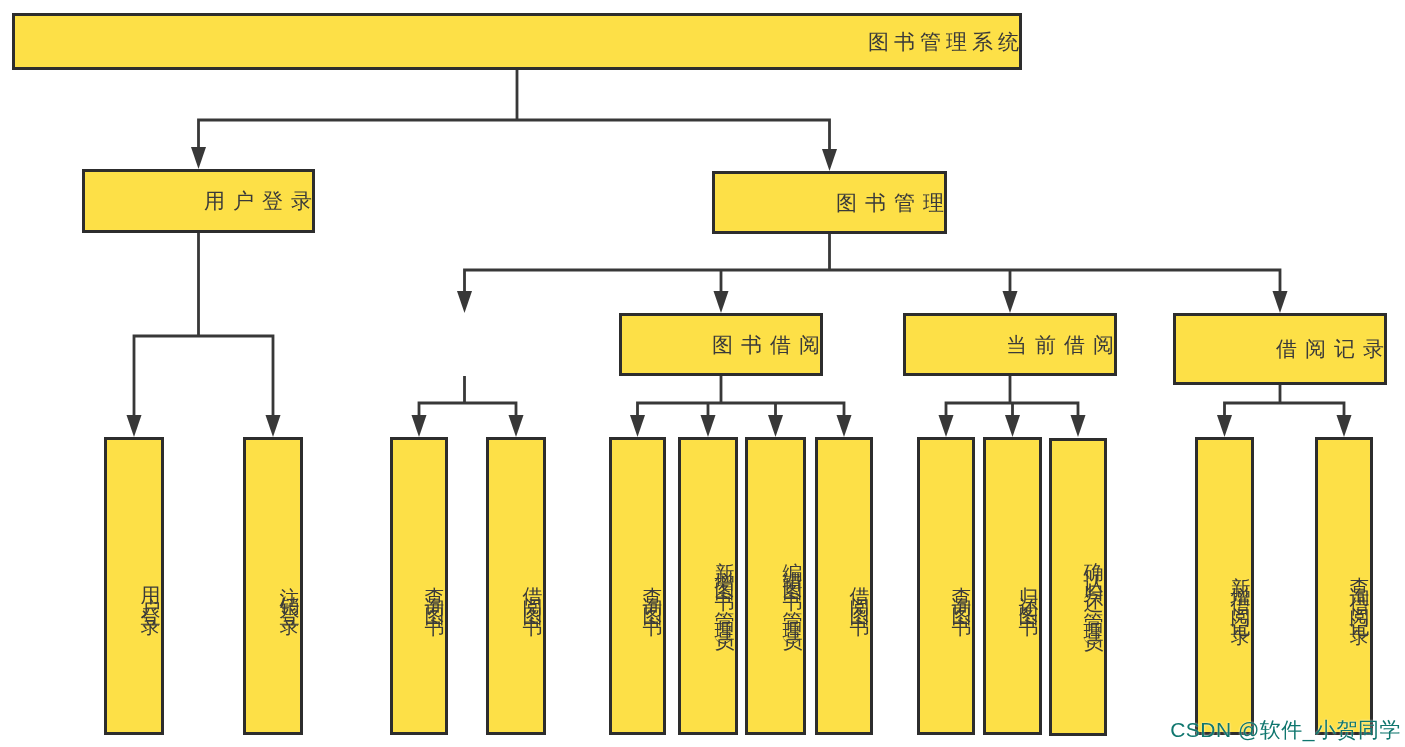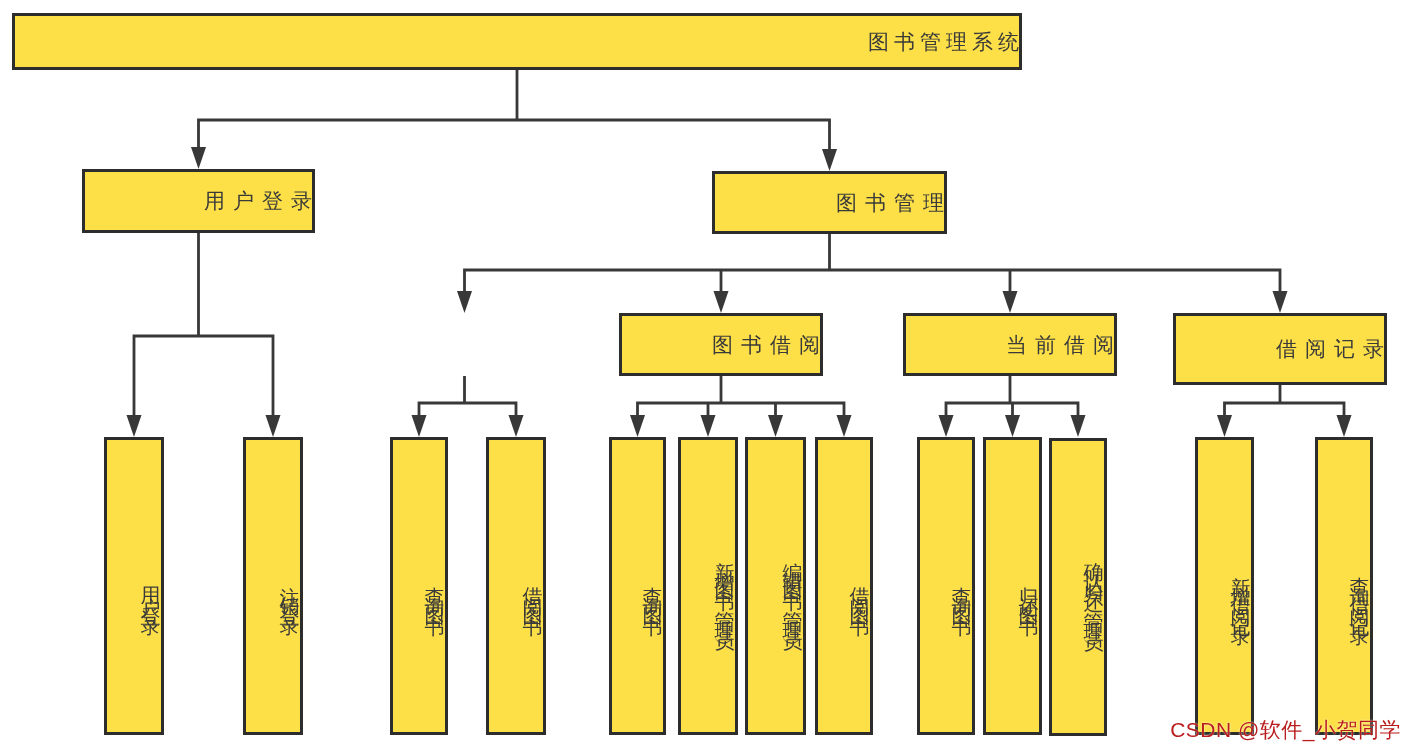--- a/index.html
+++ b/index.html
@@ -14,21 +14,21 @@
     color:#3a3a3a;z-index:1;
   }
   .box.h span{font-size:21px;letter-spacing:8px;margin-right:-8px;white-space:nowrap;}
   .box.root span{font-size:21px;letter-spacing:5px;margin-right:-5px;}
   .box.v span{
     writing-mode:vertical-rl;text-orientation:mixed;
     font-size:20px;letter-spacing:10px;margin-bottom:-10px;line-height:1.05;
   }
   .watermark{
     position:absolute;right:4px;bottom:3px;z-index:5;
-    font-size:21px;color:#b91c1c;letter-spacing:0.5px;
+    font-size:21px;color:#0f766e;letter-spacing:0.5px;
     text-shadow:0 0 2px rgba(255,255,255,0.9);
   }
 </style>
 </head>
 <body>
 
 <div class="canvas">
 
   <svg width="1405" height="747" viewBox="0 0 1405 747">
     <g stroke="#383838" stroke-width="2.8" fill="none">

